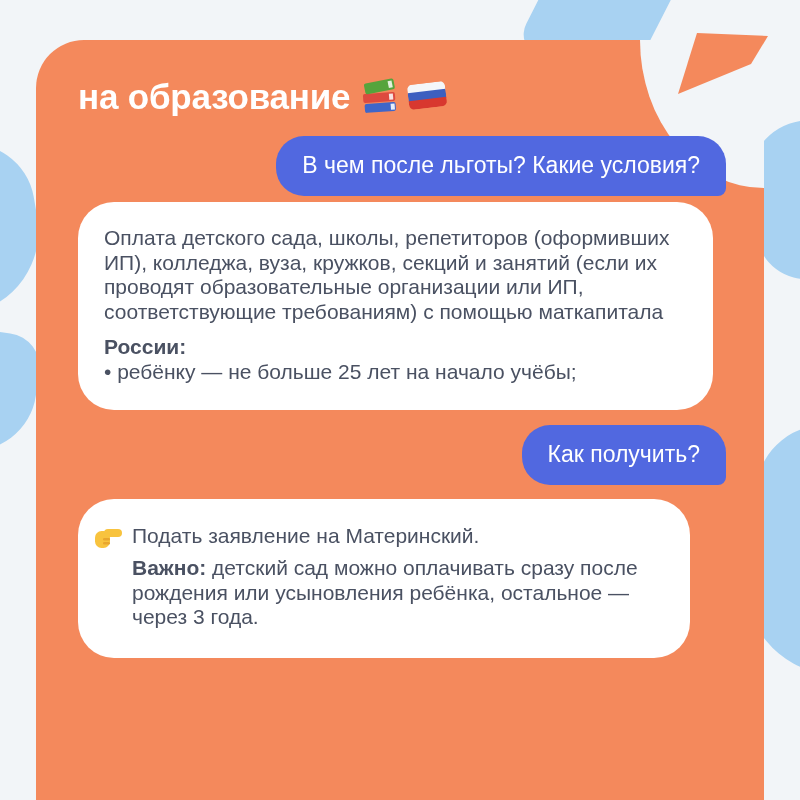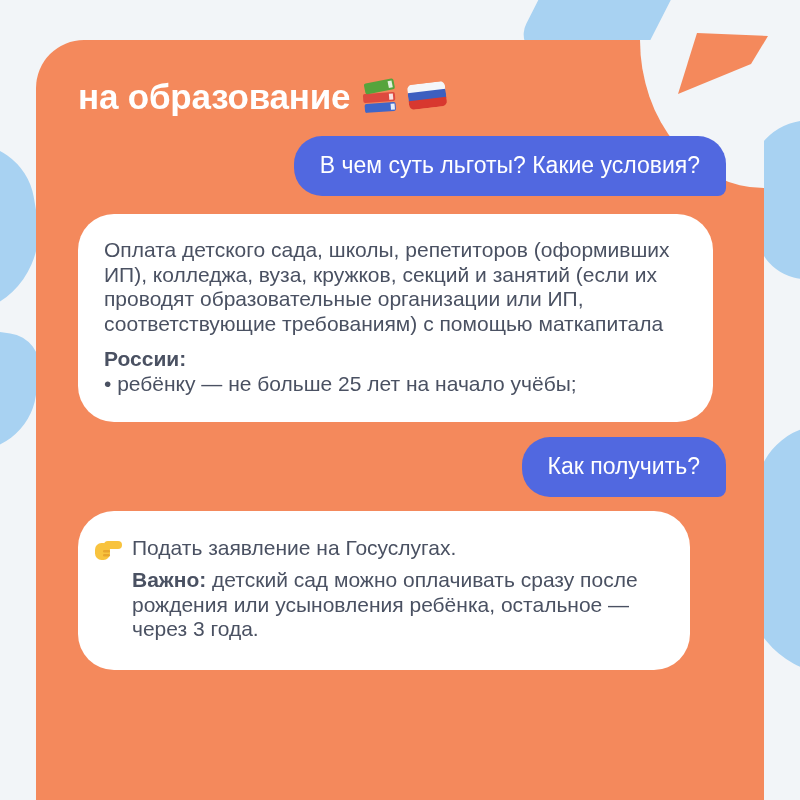--- a/index.html
+++ b/index.html
@@ -65,21 +65,21 @@
     align-self: flex-end;
   }
   .q1 { margin-top: 16px; }
   .q2 { margin-top: 15px; }
   .a {
     background: #FFFFFF; color: #4A5162;
     font-size: 21px; line-height: 1.17;
     border-radius: 36px;
     align-self: flex-start;
   }
-  .a1 { margin-top: 18px; width: 635px; padding: 24px 26px 26px 26px; }
+  .a1 { margin-top: 6px; width: 635px; padding: 24px 26px 26px 26px; }
   .a2 { margin-top: 14px; width: 612px; padding: 24px 24px 28px 16px; }
   .a .spacer { height: 11px; }
   .bold { font-weight: bold; }
   .bullet-line { display: block; }
 
   .action-row { display: flex; align-items: flex-start; gap: 10px; }
   .hand-icon { flex: 0 0 auto; margin-top: 2px; }
   .a2 .important { margin-top: 7px; padding-left: 38px; }
   .a2 .action-text { padding-top: 1px; }
 </style>
@@ -122,21 +122,21 @@
                   <rect x="3" y="5" width="38" height="9" fill="#F4F6F9"></rect>
                   <rect x="3" y="13" width="38" height="9" fill="#3D5FC0"></rect>
                   <rect x="3" y="21" width="38" height="9" fill="#D8382F"></rect>
                 </g>
               </g>
             </svg>
             </span></span>
       </h1>
 
       <div class="bubble q q1">
-        <span>В чем суть льготы? Какие условия?</span>
+        <span>В чем после льготы? Какие условия?</span>
       </div>
 
       <div class="bubble a a1">
         <p>Оплата детского сада, школы, репетиторов (оформивших ИП), колледжа, вуза, кружков, секций и занятий (если их проводят образовательные организации или ИП, соответствующие требованиям) с помощью маткапитала</p>
         <div class="spacer"></div>
         <p class="bold">России:</p>
         <span class="bullet-line">• ребёнку — не больше 25 лет на начало учёбы;</span>
       </div>
 
       <div class="bubble q q2">
@@ -144,21 +144,21 @@
       </div>
 
       <div class="bubble a a2">
         <div class="action-row">
           <svg class="hand-icon" width="28" height="24" viewBox="0 0 28 24">
             <rect x="10" y="4" width="18" height="8" rx="4" fill="#F8C33E"></rect>
             <rect x="1" y="6" width="15" height="17" rx="6.5" fill="#F8C33E"></rect>
             <rect x="9" y="13" width="7" height="2.4" rx="1.2" fill="#E8A62E"></rect>
             <rect x="9" y="17" width="7" height="2.4" rx="1.2" fill="#E8A62E"></rect>
           </svg>
-          <span class="action-text">Подать заявление на Госуслугах.</span>
+          <span class="action-text">Подать заявление на Материнский.</span>
         </div>
         <p class="important"><span class="bold">Важно:</span> <span>детский сад можно оплачивать сразу после рождения или усыновления ребёнка, остальное — через 3 года.</span></p>
       </div>
 
     </div>
   </div>
 
   <svg class="tail" viewBox="0 0 94 68">
     <polygon points="21,5 92,8 75,36 2,66" fill="#F4895C"></polygon>
   </svg>

